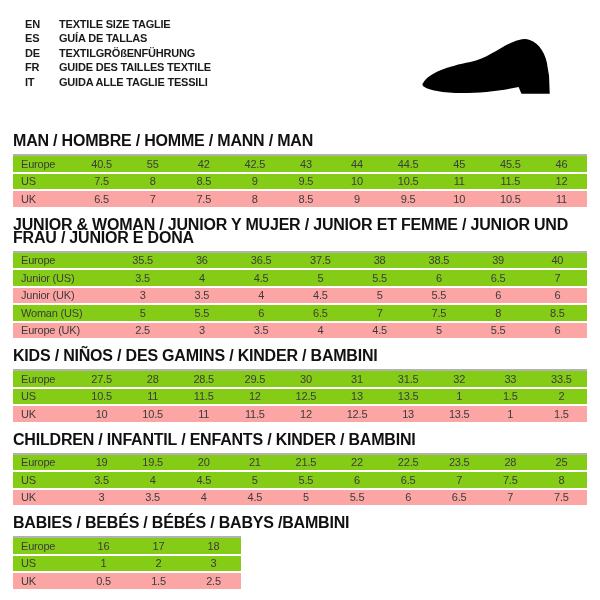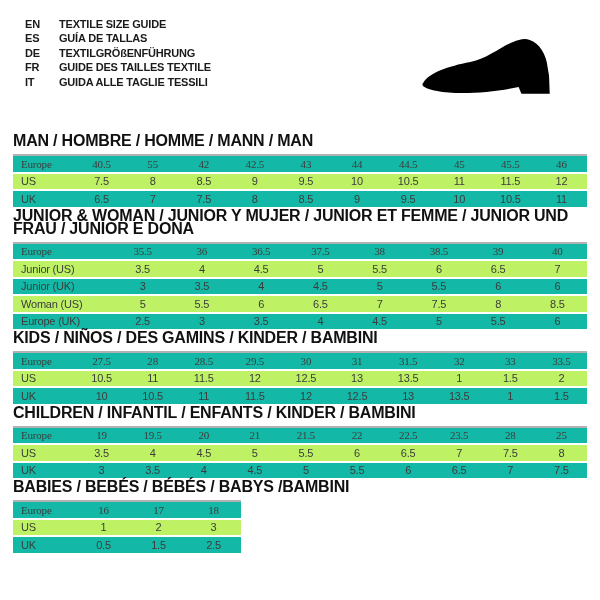--- a/index.html
+++ b/index.html
@@ -16,48 +16,48 @@
   .lang-row { display: flex; font-size: 11px; font-weight: bold; line-height: 14.4px; letter-spacing: -0.2px; color: #1a1a1a; }
   .lang-code { width: 34px; margin-left: 12px; flex: 0 0 auto; }
   .lang-label { flex: 1; }
   .category-line { margin-top: 15px; margin-left: 3px; font-size: 12.5px; font-weight: bold; letter-spacing: -0.2px; color: #111; }
 
   .shoe-wrap { position: absolute; top: 33px; right: 14px; width: 190px; height: 76px; }
   .shoe-wrap svg { width: 100%; height: 100%; display: block; }
 
   
   .tables-host { padding: 0 13px; }
-  .size-section { margin-top: 2px; }
+  .size-section { margin-top: 11px; }
   .size-section:first-child { margin-top: 45px; }
   .section-title { font-size: 16px; font-weight: bold; letter-spacing: -0.2px; color: #111; line-height: 13px; margin-bottom: 7px; }
 
   .size-table { width: 574px; border-top: 2px solid #b2b2b2; }
   .trow { display: flex; align-items: center; height: 15.5px; margin-bottom: 2px; font-size: 11px; letter-spacing: -0.2px; color: #3c3c3c; }
-  .trow.r-head  { background: #14b8a6; font-family: Liberation Serif, serif; }
-  .trow.r-light { background: #bef264; }
-  .trow.r-shade { background: #14b8a6; }
+  .trow.r-head  { background: #84cc16; }
+  .trow.r-light { background: #84cc16; }
+  .trow.r-shade { background: #fca5a5; }
   .tlabel { flex: 0 0 63px; padding-left: 8px; box-sizing: border-box; }
   .tcell  { flex: 1 1 0; text-align: center; }
 
   
   [data-name="size-table-junior-woman"] .tlabel { flex-basis: 100px; }
 
   
   [data-name="size-table-babies"] { width: 228px; }
 </style>
 </head>
 <body>
 
 <div class="page" data-name="size-guide-page">
 
   <div class="header" data-name="header">
     <div data-name="language-list">
         <div class="lang-row" data-name="language-row">
           <span class="lang-code" data-name="language-code">EN</span>
-          <span class="lang-label" data-name="language-label">TEXTILE SIZE GUIDE</span>
+          <span class="lang-label" data-name="language-label">TEXTILE SIZE TAGLIE</span>
         </div>
         <div class="lang-row" data-name="language-row">
           <span class="lang-code" data-name="language-code">ES</span>
           <span class="lang-label" data-name="language-label">GUÍA DE TALLAS</span>
         </div>
         <div class="lang-row" data-name="language-row">
           <span class="lang-code" data-name="language-code">DE</span>
           <span class="lang-label" data-name="language-label">TEXTILGRÖßENFÜHRUNG</span>
         </div>
         <div class="lang-row" data-name="language-row">

